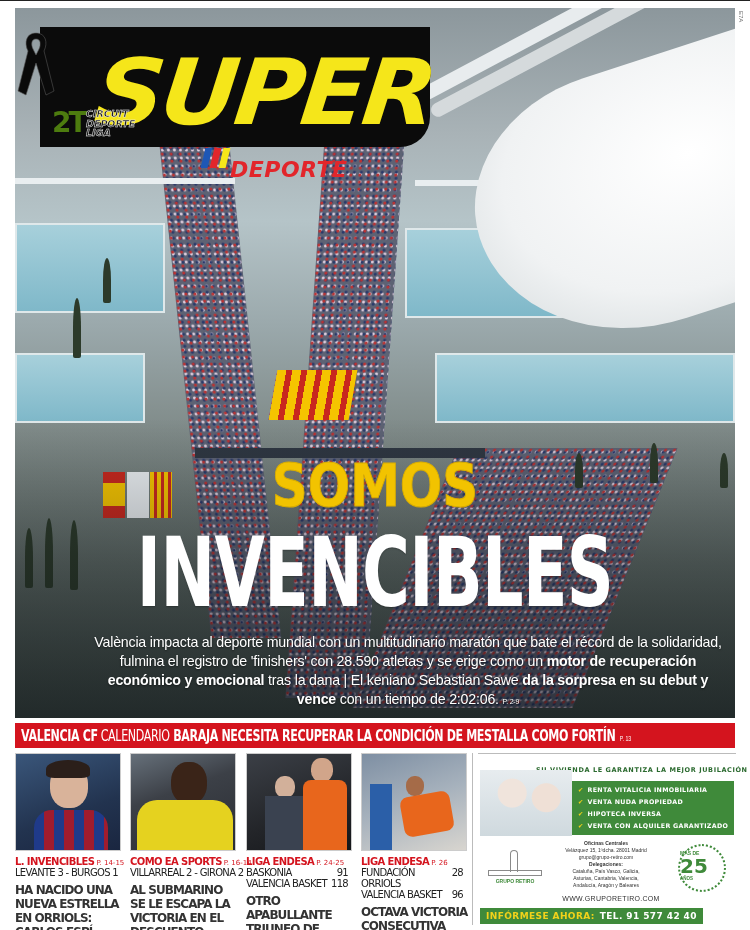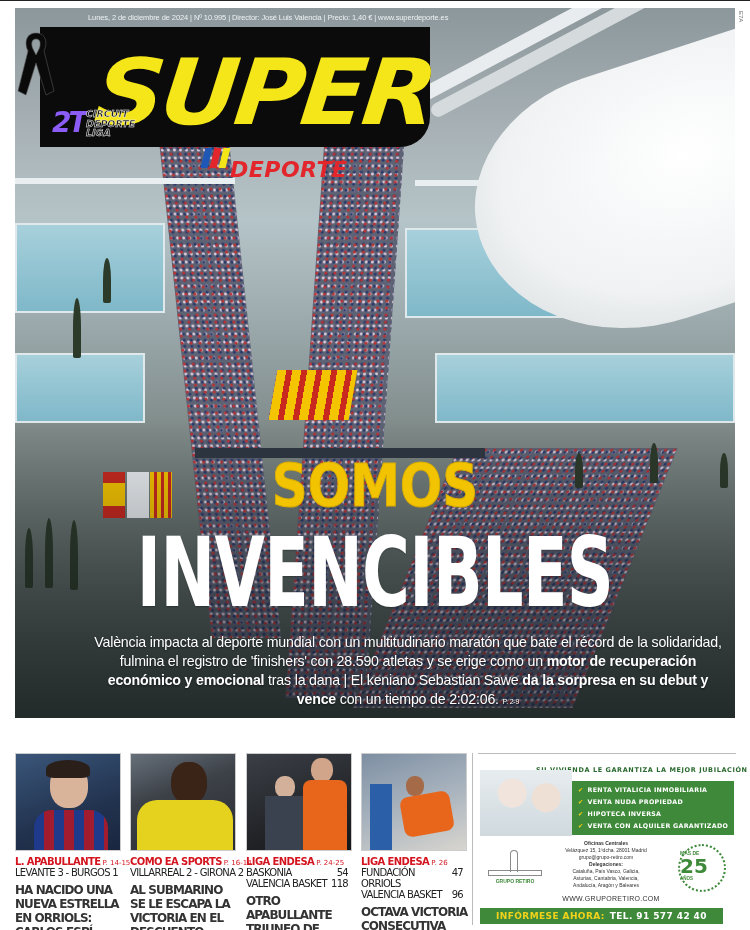--- a/index.html
+++ b/index.html
@@ -33,21 +33,21 @@
   
   .dateline { position: absolute; left: 88px; top: 12px; width: 330px; font-size: 7.5px; color: #eef2f3; white-space: nowrap; letter-spacing: -0.1px; }
   .mourning { position: absolute; left: 16px; top: 28px; width: 40px; height: 70px; }
   .logo-box { position: absolute; left: 40px; top: 26px; width: 390px; height: 120px; background: #0b0b0b; border-radius: 0 0 30px 0; }
   .logo-super { position: absolute; left: 56px; top: 18px; font-family: "DejaVu Sans", sans-serif; font-weight: bold; font-style: italic;
       font-size: 96px; letter-spacing: -4px; color: #f5e61a; transform: scaleY(0.95) skewX(-6deg); line-height: 1; text-shadow: 0 0 0 #000; }
   .logo-deporte { position: absolute; left: 190px; top: 130px; font-family: "DejaVu Sans", sans-serif; font-weight: bold; font-style: italic; font-size: 22px; color: #e2262b; letter-spacing: 0.5px; }
   .logo-bars { position: absolute; left: 163px; top: 121px; width: 26px; height: 20px; }
   .logo-bars span { position: absolute; top: 0; width: 7px; height: 20px; transform: skewX(-14deg); }
   .circuit { position: absolute; left: 52px; top: 108px; width: 100px; height: 40px; }
-  .circuit .num { position: absolute; left: 0; top: 0; font-family: "DejaVu Sans", sans-serif; font-weight: bold; font-style: italic; font-size: 28px; color: #8b5cf6; letter-spacing: -3px; line-height: 1; }
+  .circuit .num { position: absolute; left: 0; top: 0; font-family: "DejaVu Sans", sans-serif; font-weight: bold; font-size: 28px; color: #4d7c0f; letter-spacing: -3px; line-height: 1; }
   .circuit .txt { position: absolute; left: 34px; top: 0; font-family: "DejaVu Sans", sans-serif; font-weight: bold; font-style: italic; font-size: 9.5px; line-height: 9.5px; color: #1a1a1a; -webkit-text-stroke: 0.5px #eee; }
   .edition-mark { position: absolute; left: 738px; top: 10px; font-size: 6px; color: #666; writing-mode: vertical-rl; }
 
   
   .h-kicker { position: absolute; left: 0; width: 750px; top: 456px; text-align: center; font-family: "DejaVu Sans", sans-serif; font-weight: bold;
       font-size: 58px; color: #f2c300; letter-spacing: 0px; transform: scaleX(0.86); line-height: 1; -webkit-text-stroke: 1px #d9ad00; }
   .h-main { position: absolute; left: 0; width: 750px; top: 524px; text-align: center; font-family: "DejaVu Sans", sans-serif; font-weight: bold;
       font-size: 96px; color: #ffffff; letter-spacing: -1px; transform: scaleX(0.68); line-height: 1; text-shadow: 0 1px 2px rgba(0,0,0,.25); }
   .deck { position: absolute; left: 88px; top: 632px; width: 640px; text-align: center; font-family: "Liberation Sans", sans-serif;
       font-size: 14.2px; line-height: 19px; color: #ffffff; letter-spacing: -0.2px; text-shadow: 0 1px 2px rgba(0,0,0,.55); }
@@ -91,21 +91,21 @@
   .ad .offices { position: absolute; left: 78px; top: 86px; width: 100px; text-align: center; font-size: 5px; line-height: 7px; color: #333; }
   .ad .logo-retiro { position: absolute; left: 6px; top: 96px; width: 62px; height: 40px; }
   .ad .logo-retiro .tower { position: absolute; left: 26px; top: 0; width: 8px; height: 22px; border: 1px solid #8a8a8a; border-bottom: none; border-radius: 4px 4px 0 0; }
   .ad .logo-retiro .base { position: absolute; left: 4px; top: 20px; width: 54px; height: 6px; border: 1px solid #8a8a8a; }
   .ad .logo-retiro .name { position: absolute; left: 0; top: 28px; width: 62px; text-align: center; font-size: 5px; color: #3f8a3a; font-weight: bold; }
   .ad .badge25 { position: absolute; left: 200px; top: 90px; width: 48px; height: 48px; border-radius: 50%; border: 2px dotted #3f8a3a; text-align: left; }
   .ad .badge25 .small { font-size: 5px; color: #3f8a3a; margin-top: 4px; font-weight: bold; }
   .ad .badge25 .big { font-family: "DejaVu Sans", sans-serif; font-weight: bold; font-size: 20px; color: #3f8a3a; line-height: 20px; }
   .ad .badge25 .yrs { font-size: 4.5px; color: #3f8a3a; font-weight: bold; }
   .ad .web { position: absolute; left: 78px; top: 141px; width: 110px; text-align: center; font-size: 7px; color: #333; letter-spacing: 0.3px; }
-  .ad .cta { position: absolute; left: 2px; top: 154px; width: 243px; height: 16px; background: #3f8a3a; display: flex; align-items: center; justify-content: center; white-space: nowrap; }
+  .ad .cta { position: absolute; left: 2px; top: 154px; width: 223px; height: 16px; background: #3f8a3a; display: flex; align-items: center; justify-content: center; white-space: nowrap; }
   .ad .cta .a { font-family: "DejaVu Sans", sans-serif; font-weight: bold; font-size: 9px; color: #f2d21a; letter-spacing: 0.4px; }
   .ad .cta .b { font-family: "DejaVu Sans", sans-serif; font-weight: bold; font-size: 9px; color: #fff; margin-left: 5px; letter-spacing: 0.4px; }
 </style>
 </head>
 <body>
 
 <div class="page">
 
   <div class="hero">
     <div class="pool" style="left:0;top:215px;width:150px;height:90px;"></div>
@@ -128,21 +128,20 @@
     <div class="tree" style="left:30px;top:510px;height:70px;"></div>
     <div class="tree" style="left:55px;top:512px;height:70px;"></div>
     <div class="tree" style="left:635px;top:435px;height:40px;"></div>
     <div class="tree" style="left:560px;top:445px;height:35px;"></div>
     <div class="tree" style="left:705px;top:445px;height:35px;"></div>
     <div class="arch"></div>
     <div class="dome"></div>
     <div class="shade"></div>
   </div>
 
-  <div class="dateline">Lunes, 2 de diciembre de 2024 | Nº 10.995 | Director: José Luis Valencia | Precio: 1,40 € | www.superdeporte.es</div>
   <div class="edition-mark">E7A</div>
 
   <div class="logo-box">
     <div class="logo-super">SUPER</div>
     <div class="logo-bars">
       <span style="left:0;background:#1e57b5;"></span>
       <span style="left:9px;background:#e2262b;"></span>
       <span style="left:18px;background:#f5e61a;"></span>
     </div>
     <div class="logo-deporte">DEPORTE</div>
@@ -158,28 +157,36 @@
       <div>CIRCUIT</div>
       <div>DEPORTE</div>
       <div>LIGA</div>
     </div>
   </div>
 
   <div class="h-kicker">SOMOS</div>
   <div class="h-main">INVENCIBLES</div>
   <div class="deck"><span>València impacta al deporte mundial con un multitudinario maratón que bate el récord de la solidaridad, fulmina el registro de 'finishers' con 28.590 atletas y se erige como un </span><b>motor de recuperación económico y emocional</b><span> tras la dana | El keniano Sebastian Sawe </span><b>da la sorpresa en su debut y vence</b><span> con un tiempo de 2:02:06. </span><span class="pg">P. 2-9</span></div>
 
+  <div class="redbar">
+    <div class="inner">
+      <span class="sec">VALENCIA CF</span>
+      <span class="cat">CALENDARIO</span>
+      <span class="head">BARAJA NECESITA RECUPERAR LA CONDICIÓN DE MESTALLA COMO FORTÍN</span>
+      <span class="pg">P. 13</span>
+    </div>
+  </div>
 
   <div class="story" style="left:15px;">
     <div class="photo ph1">
       <div style="position:absolute;left:34px;top:10px;width:38px;height:44px;border-radius:45%;background:#d9b39a;"></div>
       <div style="position:absolute;left:30px;top:6px;width:44px;height:18px;border-radius:50% 50% 20% 20%;background:#2b1f1a;"></div>
       <div style="position:absolute;left:18px;top:56px;width:74px;height:44px;background:repeating-linear-gradient(90deg,#1f3a8a 0 10px,#a01c2e 10px 20px);border-radius:18px 18px 0 0;"></div>
     </div>
-    <div class="kicker"><span>L. APABULLANTE</span><span class="pg">P. 14-15</span></div>
+    <div class="kicker"><span>L. INVENCIBLES</span><span class="pg">P. 14-15</span></div>
     <div class="result">LEVANTE 3 - BURGOS 1</div>
     <div class="title">HA NACIDO UNA NUEVA ESTRELLA EN ORRIOLS: CARLOS ESPÍ</div>
   </div>
 
   <div class="story" style="left:130px;">
     <div class="photo ph2">
       <div style="position:absolute;left:40px;top:8px;width:36px;height:42px;border-radius:45%;background:#3a2418;"></div>
       <div style="position:absolute;left:6px;top:46px;width:96px;height:54px;background:#e5d21f;border-radius:20px 20px 0 0;"></div>
     </div>
     <div class="kicker"><span>COMO EA SPORTS</span><span class="pg">P. 16-14</span></div>
@@ -190,39 +197,39 @@
   <div class="story" style="left:246px;">
     <div class="photo ph3">
       <div style="position:absolute;left:28px;top:22px;width:20px;height:22px;border-radius:45%;background:#d2b09a;"></div>
       <div style="position:absolute;left:18px;top:42px;width:40px;height:58px;background:#3a4250;"></div>
       <div style="position:absolute;left:64px;top:4px;width:22px;height:24px;border-radius:45%;background:#d1a58a;"></div>
       <div style="position:absolute;left:56px;top:26px;width:44px;height:74px;background:#e8661c;border-radius:8px 8px 0 0;"></div>
     </div>
     <div class="kicker"><span>LIGA ENDESA</span><span class="pg">P. 24-25</span></div>
     <div class="score-row">
         <span>BASKONIA</span>
-        <span>54</span>
+        <span>91</span>
       </div>
     <div class="score-row">
         <span>VALENCIA BASKET</span>
         <span>118</span>
       </div>
     <div class="title">OTRO APABULLANTE TRIUNFO DE PRESTIGIO</div>
   </div>
 
   <div class="story" style="left:361px;">
     <div class="photo ph4">
       <div style="position:absolute;left:44px;top:22px;width:18px;height:20px;border-radius:45%;background:#a56b48;"></div>
       <div style="position:absolute;left:40px;top:40px;width:50px;height:40px;background:#e8661c;transform:rotate(-10deg);border-radius:8px;"></div>
       <div style="position:absolute;left:8px;top:30px;width:22px;height:70px;background:#2b5fa8;"></div>
     </div>
     <div class="kicker"><span>LIGA ENDESA</span><span class="pg">P. 26</span></div>
     <div class="score-row">
         <span>FUNDACIÓN ORRIOLS</span>
-        <span>47</span>
+        <span>28</span>
       </div>
     <div class="score-row">
         <span>VALENCIA BASKET</span>
         <span>96</span>
       </div>
     <div class="title">OCTAVA VICTORIA CONSECUTIVA</div>
   </div>
 
   <div class="vdivider"></div>
 

